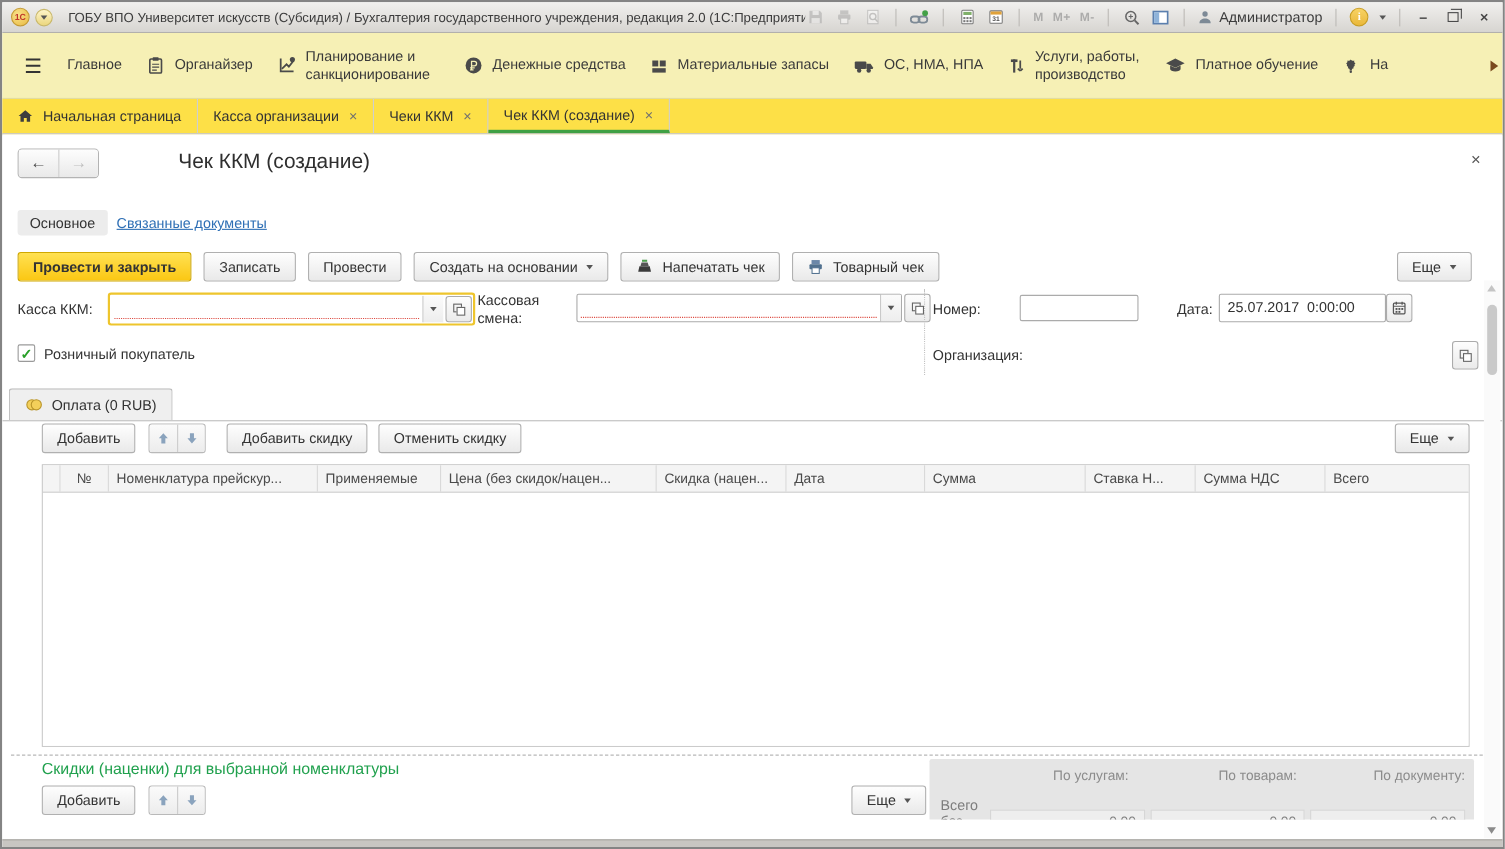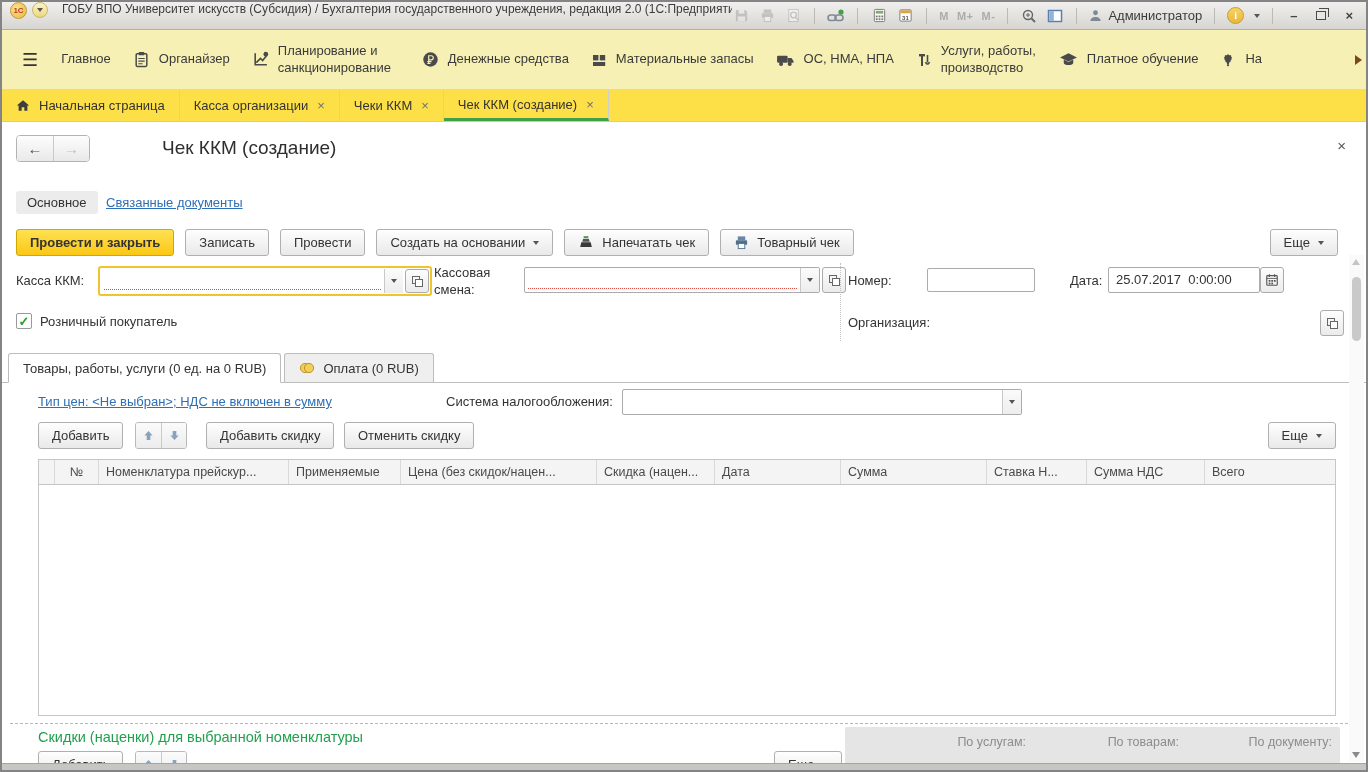--- a/index.html
+++ b/index.html
@@ -1,21 +1,21 @@
 <!DOCTYPE html>
 <html><head>
 <meta charset="utf-8">
 <style>
   *{box-sizing:border-box;margin:0;padding:0}
   html,body{width:1368px;height:772px}
   body{font-family:"Liberation Sans",sans-serif;background:#8a8a8a;position:relative;overflow:hidden}
   .window{position:absolute;inset:0;border:2px solid #848484;background:#fff;overflow:hidden}
 
   
-  .titlebar{height:28px;background:linear-gradient(#f1f0ee,#d7d5d1);border-bottom:1px solid #b2b0ac;display:flex;padding:0 8px;font-size:12px;color:#3c3c3c}
+  .titlebar{height:28px;background:linear-gradient(#f1f0ee,#d7d5d1);border-bottom:1px solid #b2b0ac;display:flex;align-items:center;padding:0 8px;font-size:12px;color:#3c3c3c}
   .appicon{width:17px;height:17px;border-radius:50%;background:radial-gradient(circle at 35% 35%,#f9e28a,#e8b93f);border:1px solid #c49a33;color:#c0392b;font-weight:bold;font-size:8px;display:flex;align-items:center;justify-content:center;flex:none}
   .dropbtn{width:16px;height:16px;border-radius:50%;background:linear-gradient(#fdf4ca,#ecd77e);border:1px solid #c9b86a;display:flex;align-items:center;justify-content:center;margin-left:5px;flex:none}
   .tb-title{margin-left:14px;white-space:nowrap;overflow:hidden}
   .tb-spacer{flex:1}
   .tb-group{display:flex;align-items:center;gap:8px;flex:none}
   .tb-sep{width:1px;height:16px;background:#bcbab6;margin:0 4px}
   .tb-icon{display:inline-flex;width:18px;height:17px;align-items:center;justify-content:center}
   .grayed{opacity:.45}
   .mem{font-weight:bold;font-size:11px;color:#8f8f8f;opacity:.65;letter-spacing:.5px}
   .user{display:flex;align-items:center;gap:6px;color:#3c3c3c;font-size:13px}
@@ -409,43 +409,30 @@
         <span class="cbbox">✓</span>
         <span>Розничный покупатель</span>
       </span>
       <span class="flabel" style="left:846px;top:48px">Организация:</span>
       <span class="browse" style="left:1318px;top:43px">
           <span class="sqr"></span>
         </span>
     </div>
 
     <div class="doctabs">
-      <span class="dtab active">
-          <span>Товары, работы, услуги (0 ед. на 0 RUB)</span>
-        </span>
       <span class="dtab">
         <svg width="16" height="14" viewBox="0 0 16 14">
             <circle cx="6" cy="7" r="4.6" fill="#f3cf5a" stroke="#b9952b"></circle>
             <circle cx="10" cy="7" r="4.6" fill="#f3cf5a" stroke="#b9952b"></circle>
           </svg>
         <span>Оплата (0 RUB)</span>
       </span>
     </div>
 
     <div class="panel">
-      <div class="prow1">
-        <span class="bluelink posabs" style="left:36px;top:11px">Тип цен: &lt;Не выбран&gt;; НДС не включен в сумму</span>
-        <span class="flabel" style="left:444px;top:11px">Система налогообложения:</span>
-        <span class="combo combo-abs" style="left:620px;top:6px;width:400px">
-          <span class="combo-text"></span>
-          <span class="combo-arr">
-              <span class="arr-d"></span>
-            </span>
-        </span>
-      </div>
       <div class="prow2">
         <span class="btn posabs" style="left:36px;top:2px">
             <span>Добавить</span>
           </span>
         <span class="updown" style="left:133px;top:2px">
           <span class="ud">
               <svg width="11" height="11" viewBox="0 0 12 12">
                 <path d="M6 1l4.5 5H8v5H4V6H1.5z" fill="#8aa3bd"></path>
               </svg>
             </span>

